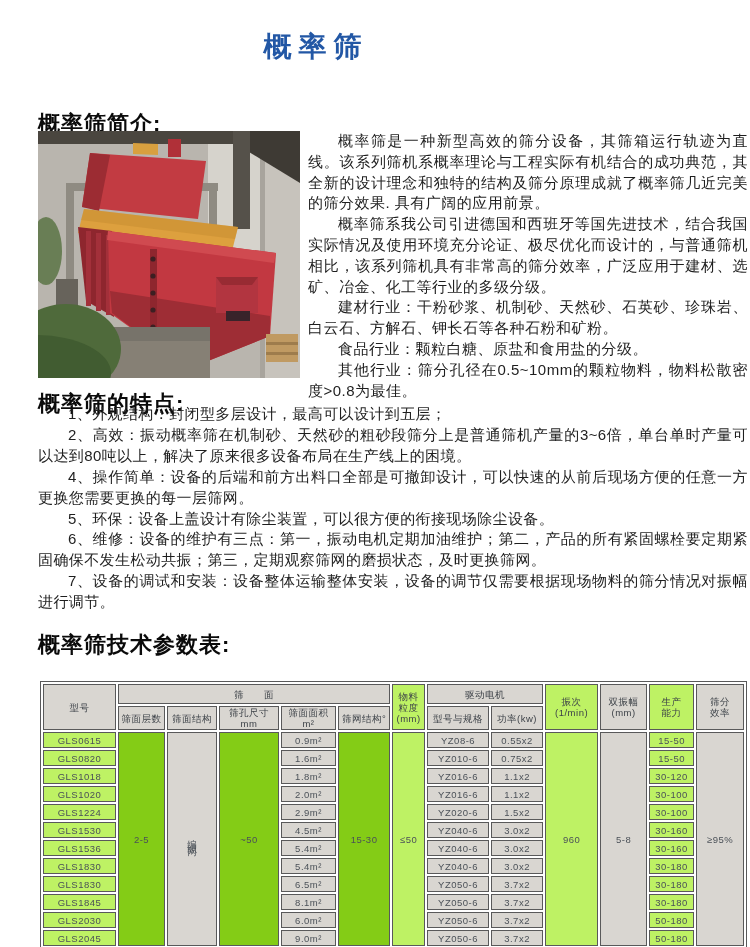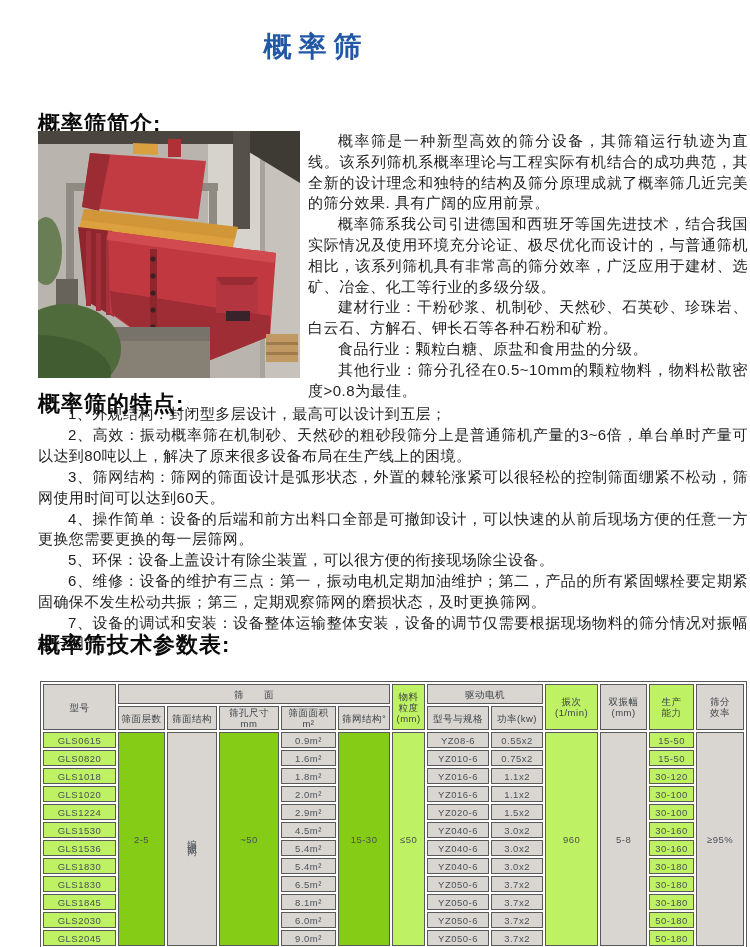--- a/index.html
+++ b/index.html
@@ -134,21 +134,20 @@
       <p>食品行业：颗粒白糖、原盐和食用盐的分级。</p>
       <p>其他行业：筛分孔径在0.5~10mm的颗粒物料，物料松散密度&gt;0.8为最佳。</p>
     </div>
   </div>
 
   <div class="sec-heading h-features">概率筛的特点:</div>
 
   <div class="features-list">
     <p>1、外观结构：封闭型多层设计，最高可以设计到五层；</p>
     <p>2、高效：振动概率筛在机制砂、天然砂的粗砂段筛分上是普通筛机产量的3~6倍，单台单时产量可以达到80吨以上，解决了原来很多设备布局在生产线上的困境。</p>
-    <p>3、筛网结构：筛网的筛面设计是弧形状态，外置的棘轮涨紧可以很轻松的控制筛面绷紧不松动，筛网使用时间可以达到60天。</p>
     <p>4、操作简单：设备的后端和前方出料口全部是可撤卸设计，可以快速的从前后现场方便的任意一方更换您需要更换的每一层筛网。</p>
     <p>5、环保：设备上盖设计有除尘装置，可以很方便的衔接现场除尘设备。</p>
     <p>6、维修：设备的维护有三点：第一，振动电机定期加油维护；第二，产品的所有紧固螺栓要定期紧固确保不发生松动共振；第三，定期观察筛网的磨损状态，及时更换筛网。</p>
     <p>7、设备的调试和安装：设备整体运输整体安装，设备的调节仅需要根据现场物料的筛分情况对振幅进行调节。</p>
   </div>
 
   <div class="sec-heading h-specs">概率筛技术参数表:</div>
 
   <table class="specs-table">
     <colgroup>

